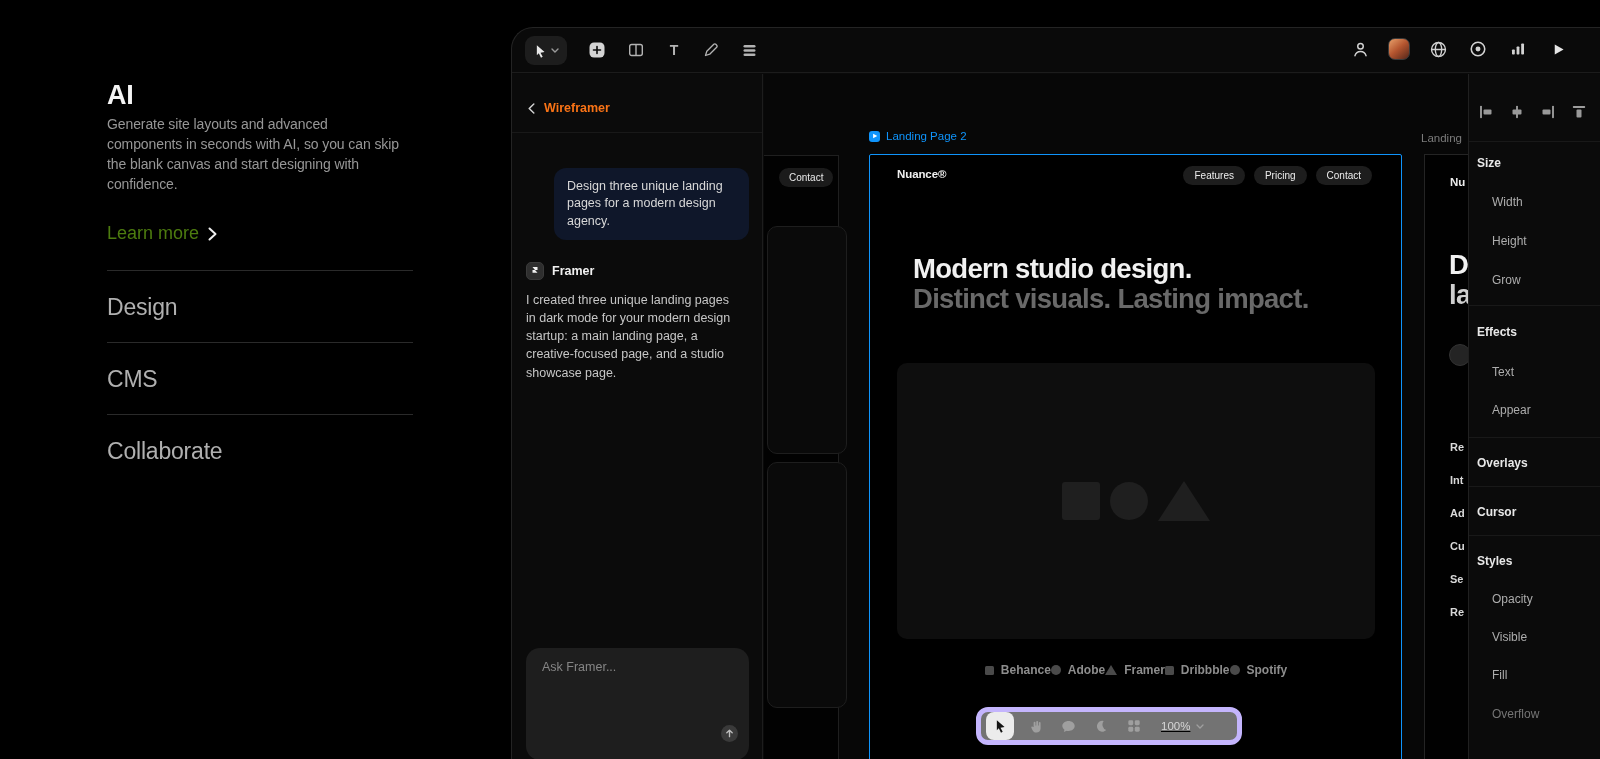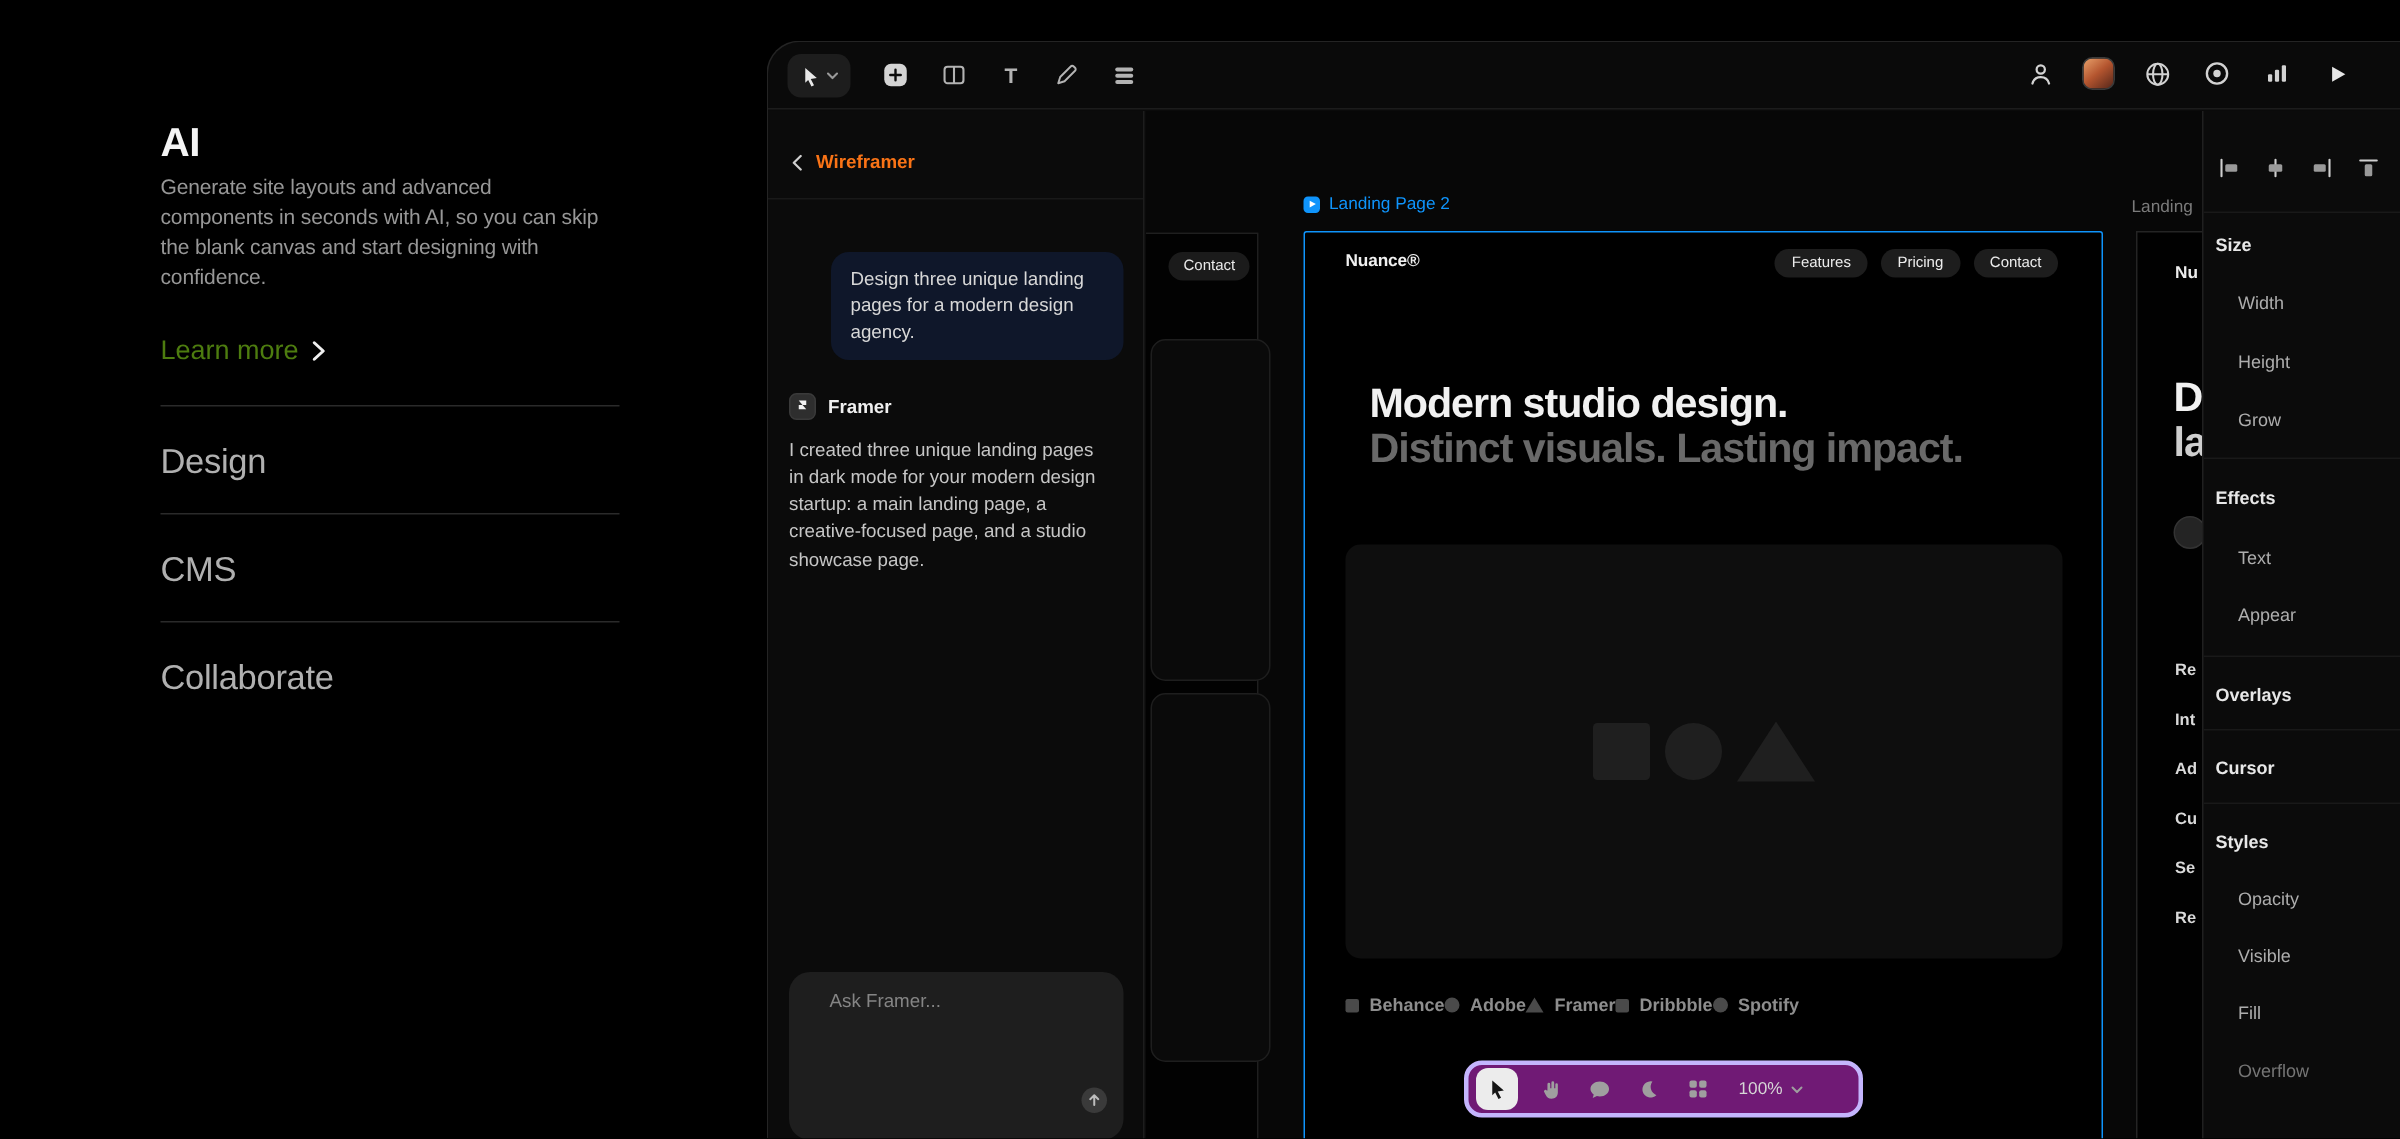--- a/index.html
+++ b/index.html
@@ -41,21 +41,21 @@
   .chat-divider { position:absolute; left:0; top:58px; width:100%; border-top:1px solid #191919; }
   .user-bubble { position:absolute; left:42px; top:94px; width:195px; background:#0f172a; border-radius:12px;
     padding:10px 13px; font-size:12.5px; line-height:1.38; color:#d8d8d8; }
   .bot-row { position:absolute; left:14px; top:188px; display:flex; align-items:center; gap:8px; }
   .bot-badge { width:18px; height:18px; border-radius:5px; background:#2e2e2e; border:1px solid #3a3a3a;
     display:flex; align-items:center; justify-content:center; }
   .bot-name { font-size:12.5px; font-weight:700; color:#f0f0f0; }
   .bot-text { position:absolute; left:14px; top:217px; width:211px; font-size:12.5px; line-height:1.45; color:#c6c6c6; }
   .chat-input-box { position:absolute; left:14px; top:574px; width:223px; height:112px; background:#1e1e1e; border-radius:14px; }
   .chat-input-box textarea { width:100%; height:80px; background:transparent; border:none; outline:none; resize:none;
-    padding:12px 27px; font-family:"Liberation Sans",sans-serif; font-size:12.5px; color:#eab308; }
+    padding:12px 16px; font-family:"Liberation Sans",sans-serif; font-size:12.5px; color:#eab308; }
   .chat-input-box textarea::placeholder { color:#858585; }
   .send-btn { position:absolute; right:11px; bottom:18px; width:17px; height:17px; border-radius:50%; background:#3a3a3a;
     display:flex; align-items:center; justify-content:center; cursor:pointer; color:#bdbdbd; }
 
   
   .canvas { position:absolute; left:252px; top:0; width:704px; height:100%; background:#070707; overflow:hidden; }
 
   .frame1 { position:absolute; left:-225px; top:81px; width:300px; height:620px; background:#020202; border:1px solid #1f1f1f; }
   .f1-contact { position:absolute; left:239px; top:12px; background:#1b1b1b; color:#e9e9e9; font-size:10px;
     padding:4px 10px; border-radius:999px; cursor:pointer; }
@@ -72,37 +72,37 @@
   .f2-brand { position:absolute; left:27px; top:13px; font-size:11.5px; font-weight:700; color:#f0f0f0; letter-spacing:-0.1px; }
   .f2-nav { position:absolute; right:29px; top:11px; display:flex; gap:9px; }
   .f2-pill { background:#1d1d1d; color:#ececec; font-size:10px; padding:4px 11px; border-radius:999px; cursor:pointer; }
   .f2-heading { position:absolute; left:27px; top:99px; font-size:27.5px; font-weight:700; letter-spacing:-0.7px; line-height:1.1;margin-left:16px; }
   .f2-heading .l1 { color:#f1f1f1; } .f2-heading .l2 { color:#696969; }
   .f2-hero { position:absolute; left:27px; top:208px; width:478px; height:276px; background:#0e0e0e; border-radius:10px;
     display:flex; align-items:center; justify-content:center; gap:10px; }
   .shape-square { width:38px; height:38px; background:#1f1f1f; border-radius:3px; }
   .shape-circle { width:38px; height:38px; background:#1f1f1f; border-radius:50%; }
   .shape-triangle { width:0; height:0; border-left:26px solid transparent; border-right:26px solid transparent; border-bottom:40px solid #1f1f1f; }
-  .f2-partners { position:absolute; left:27px; top:508px; width:478px; display:flex; justify-content:flex-start; align-items:center; }
+  .f2-partners { position:absolute; left:27px; top:508px; width:478px; display:flex; justify-content:center; align-items:center; }
   .partner { display:flex; align-items:center; gap:7px; color:#8d8d8d; font-size:12px; font-weight:700; }
   .p-square { width:9px; height:9px; background:#4a4a4a; border-radius:1.5px; }
   .p-circle { width:10px; height:10px; background:#4a4a4a; border-radius:50%; }
   .p-triangle { width:0; height:0; border-left:6px solid transparent; border-right:6px solid transparent; border-bottom:10px solid #4a4a4a; }
 
   .f3-label { position:absolute; left:657px; top:58px; color:#7b7b7b; font-size:11.5px; cursor:pointer; white-space:nowrap; }
   .frame3 { position:absolute; left:660px; top:80px; width:320px; height:612px; background:#010101; border:1px solid #242424; cursor:pointer; }
   .f3-brand { position:absolute; left:25px; top:21px; font-size:11.5px; font-weight:700; color:#ededed; }
   .f3-heading { position:absolute; left:24px; top:95px; font-size:27.5px; font-weight:700; letter-spacing:-0.7px; line-height:1.1; }
   .f3-heading .l1 { color:#f1f1f1; } .f3-heading .l2 { color:#cfcfcf;text-align:right; }
   .f3-circle { position:absolute; left:24px; top:189px; width:22px; height:22px; border-radius:50%; background:#242424; border:1px solid #333; }
   .f3-frags { position:absolute; left:25px; top:287px; display:flex; flex-direction:column; gap:22px; }
   .f3-frags span { font-size:11px; font-weight:700; color:#d9d9d9; line-height:11px; }
 
-  .view-toolbar { position:absolute; left:212px; top:633px; width:266px; height:38px; background:#701a75;
-    border:3px solid #c4b5fd; border-radius:12px; display:flex; align-items:center; padding:0 5px; gap:9px; z-index:6; }
+  .view-toolbar { position:absolute; left:212px; top:633px; width:266px; height:38px; background:#737373;
+    border:5px solid #c4b5fd; border-radius:12px; display:flex; align-items:center; padding:0 5px; gap:9px; z-index:6;text-decoration:underline; }
   .vt-sel { width:28px; height:28px; background:#ececec; border-radius:8px; display:flex; align-items:center; justify-content:center;
     color:#111; cursor:pointer; }
   .vt-btn { width:24px; height:24px; display:flex; align-items:center; justify-content:center; color:#9f9f9f; cursor:pointer; }
   .vt-zoom { display:flex; align-items:center; gap:6px; padding:0 6px; color:#d6d6d6; font-size:11.5px; cursor:pointer; }
 
   
   .props-panel { position:absolute; left:956px; top:0; width:133px; height:100%; background:#0b0b0b; border-left:1px solid #202020; }
   .align-row { position:absolute; left:8px; top:29px; display:flex; gap:13px; color:#c2c2c2; }
   .align-btn { width:18px; height:18px; display:flex; align-items:center; justify-content:center; cursor:pointer; }
   .pp-div { position:absolute; left:0; width:100%; border-top:1px solid #191919; }

